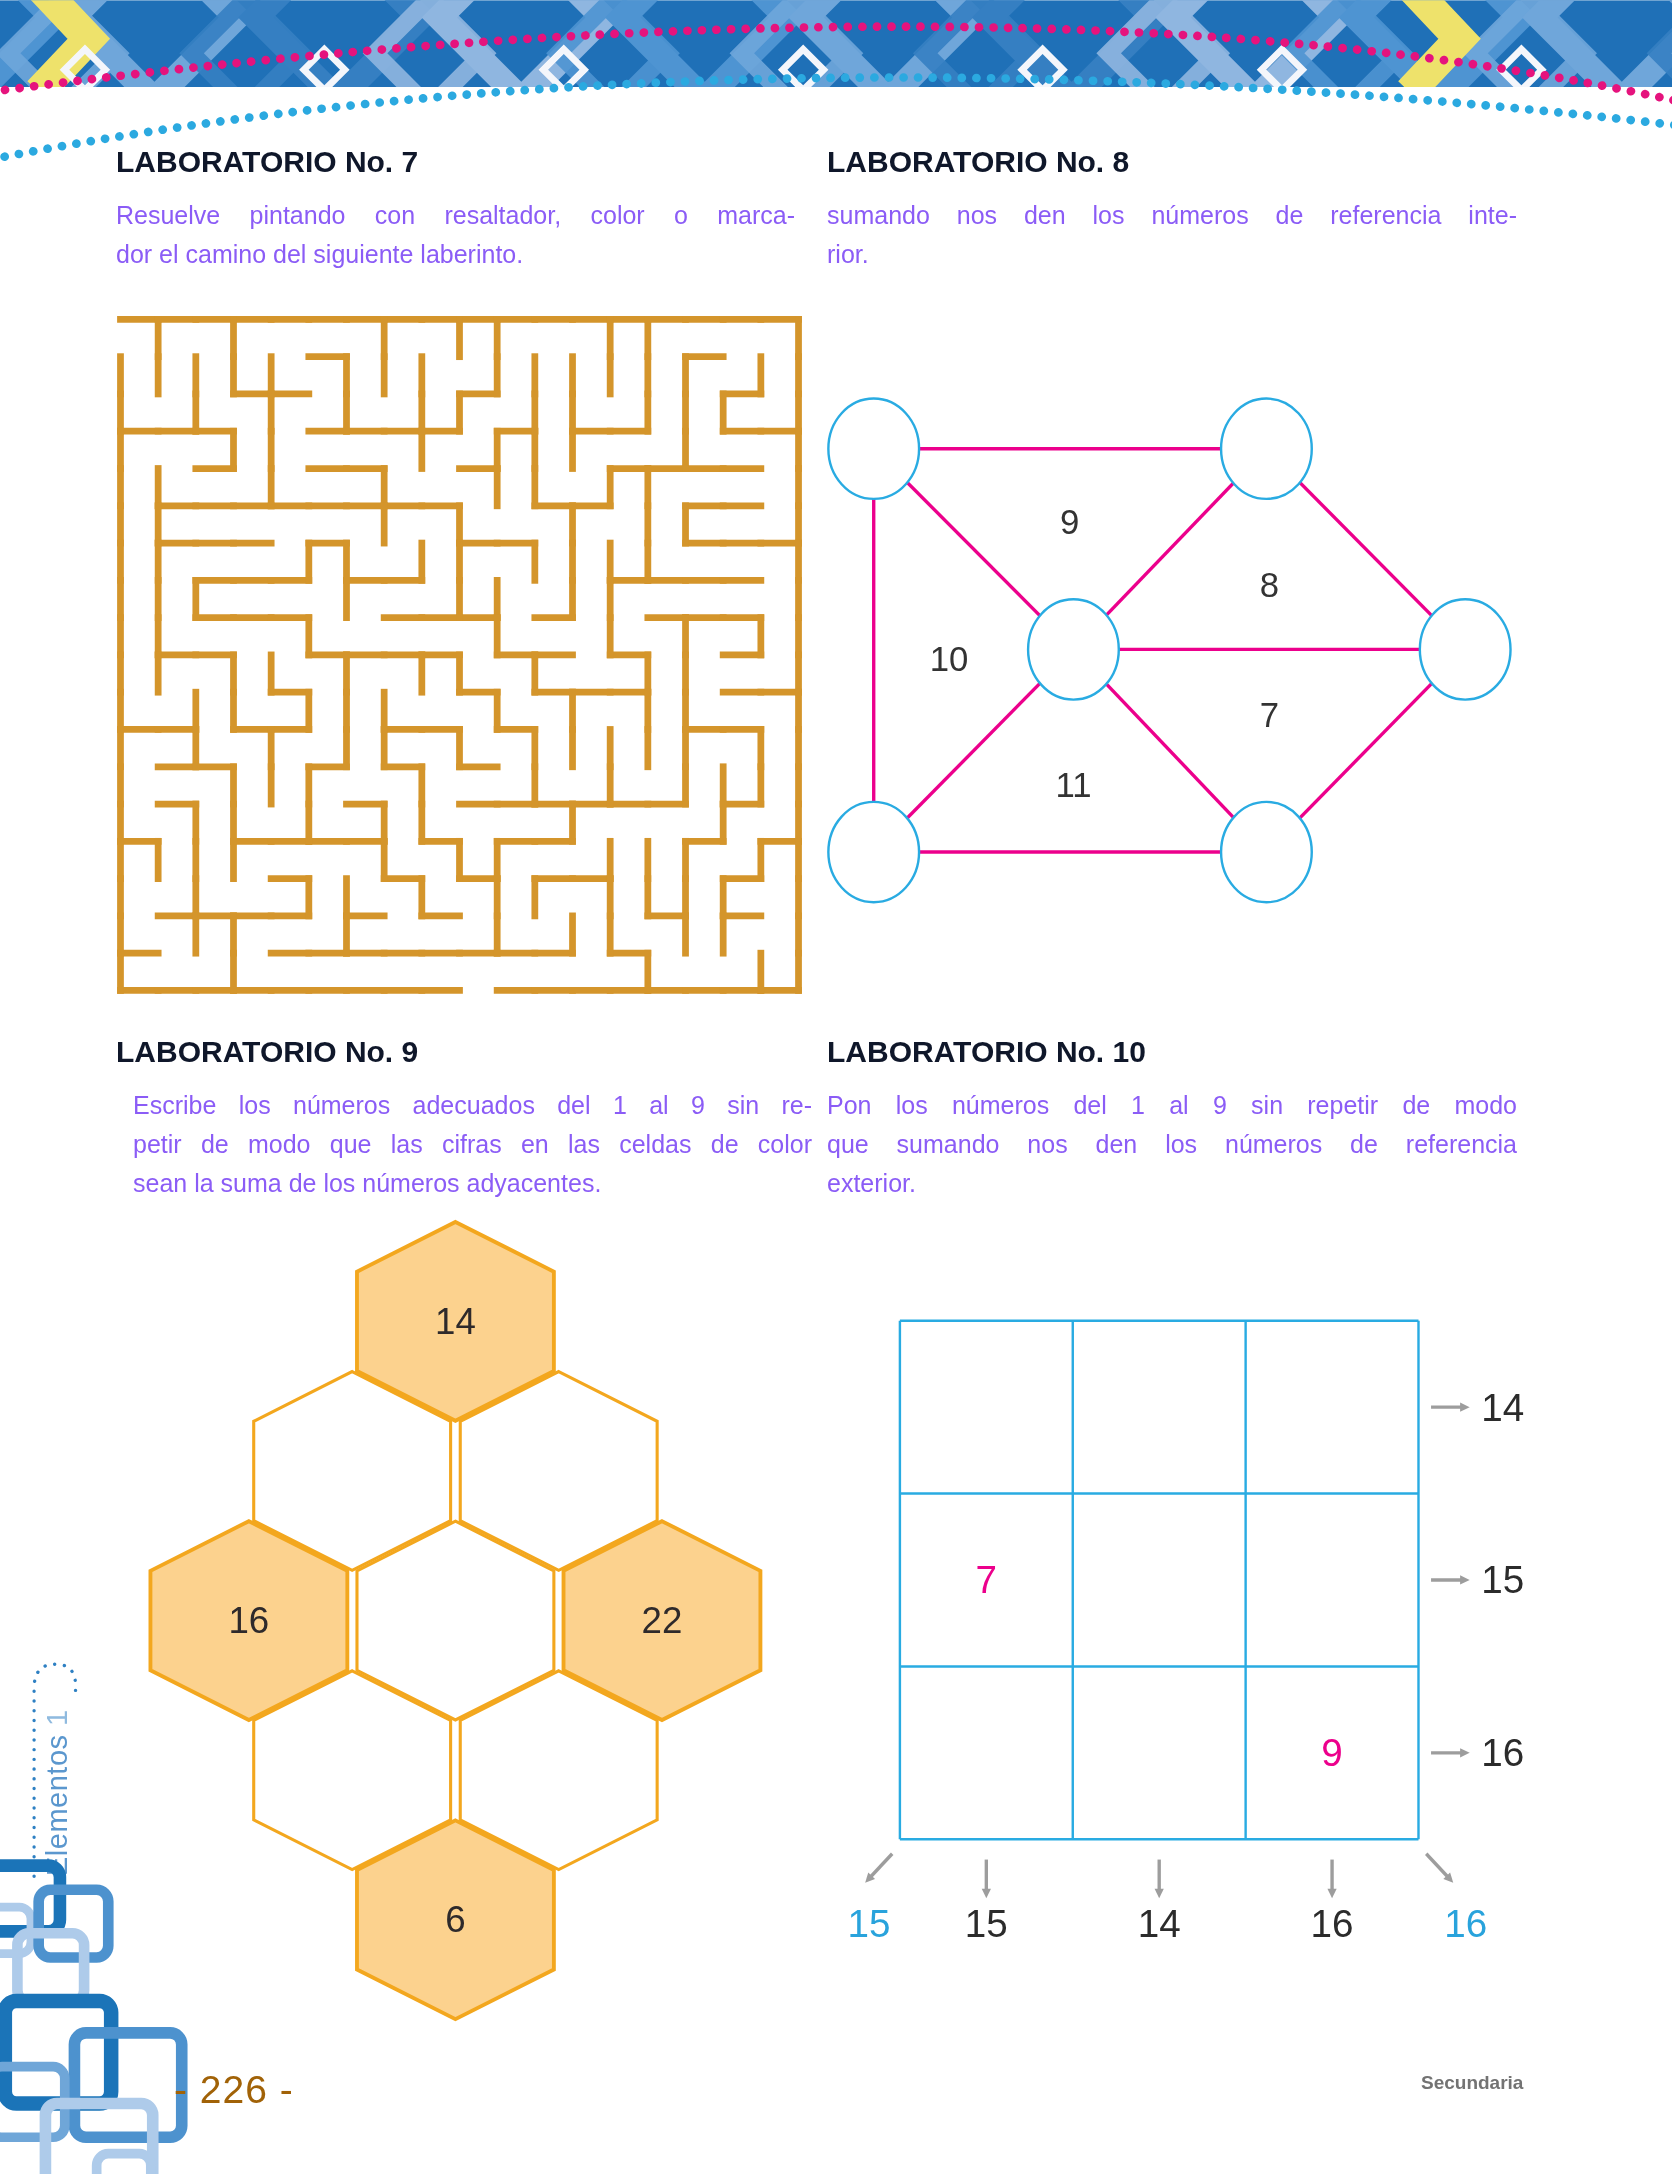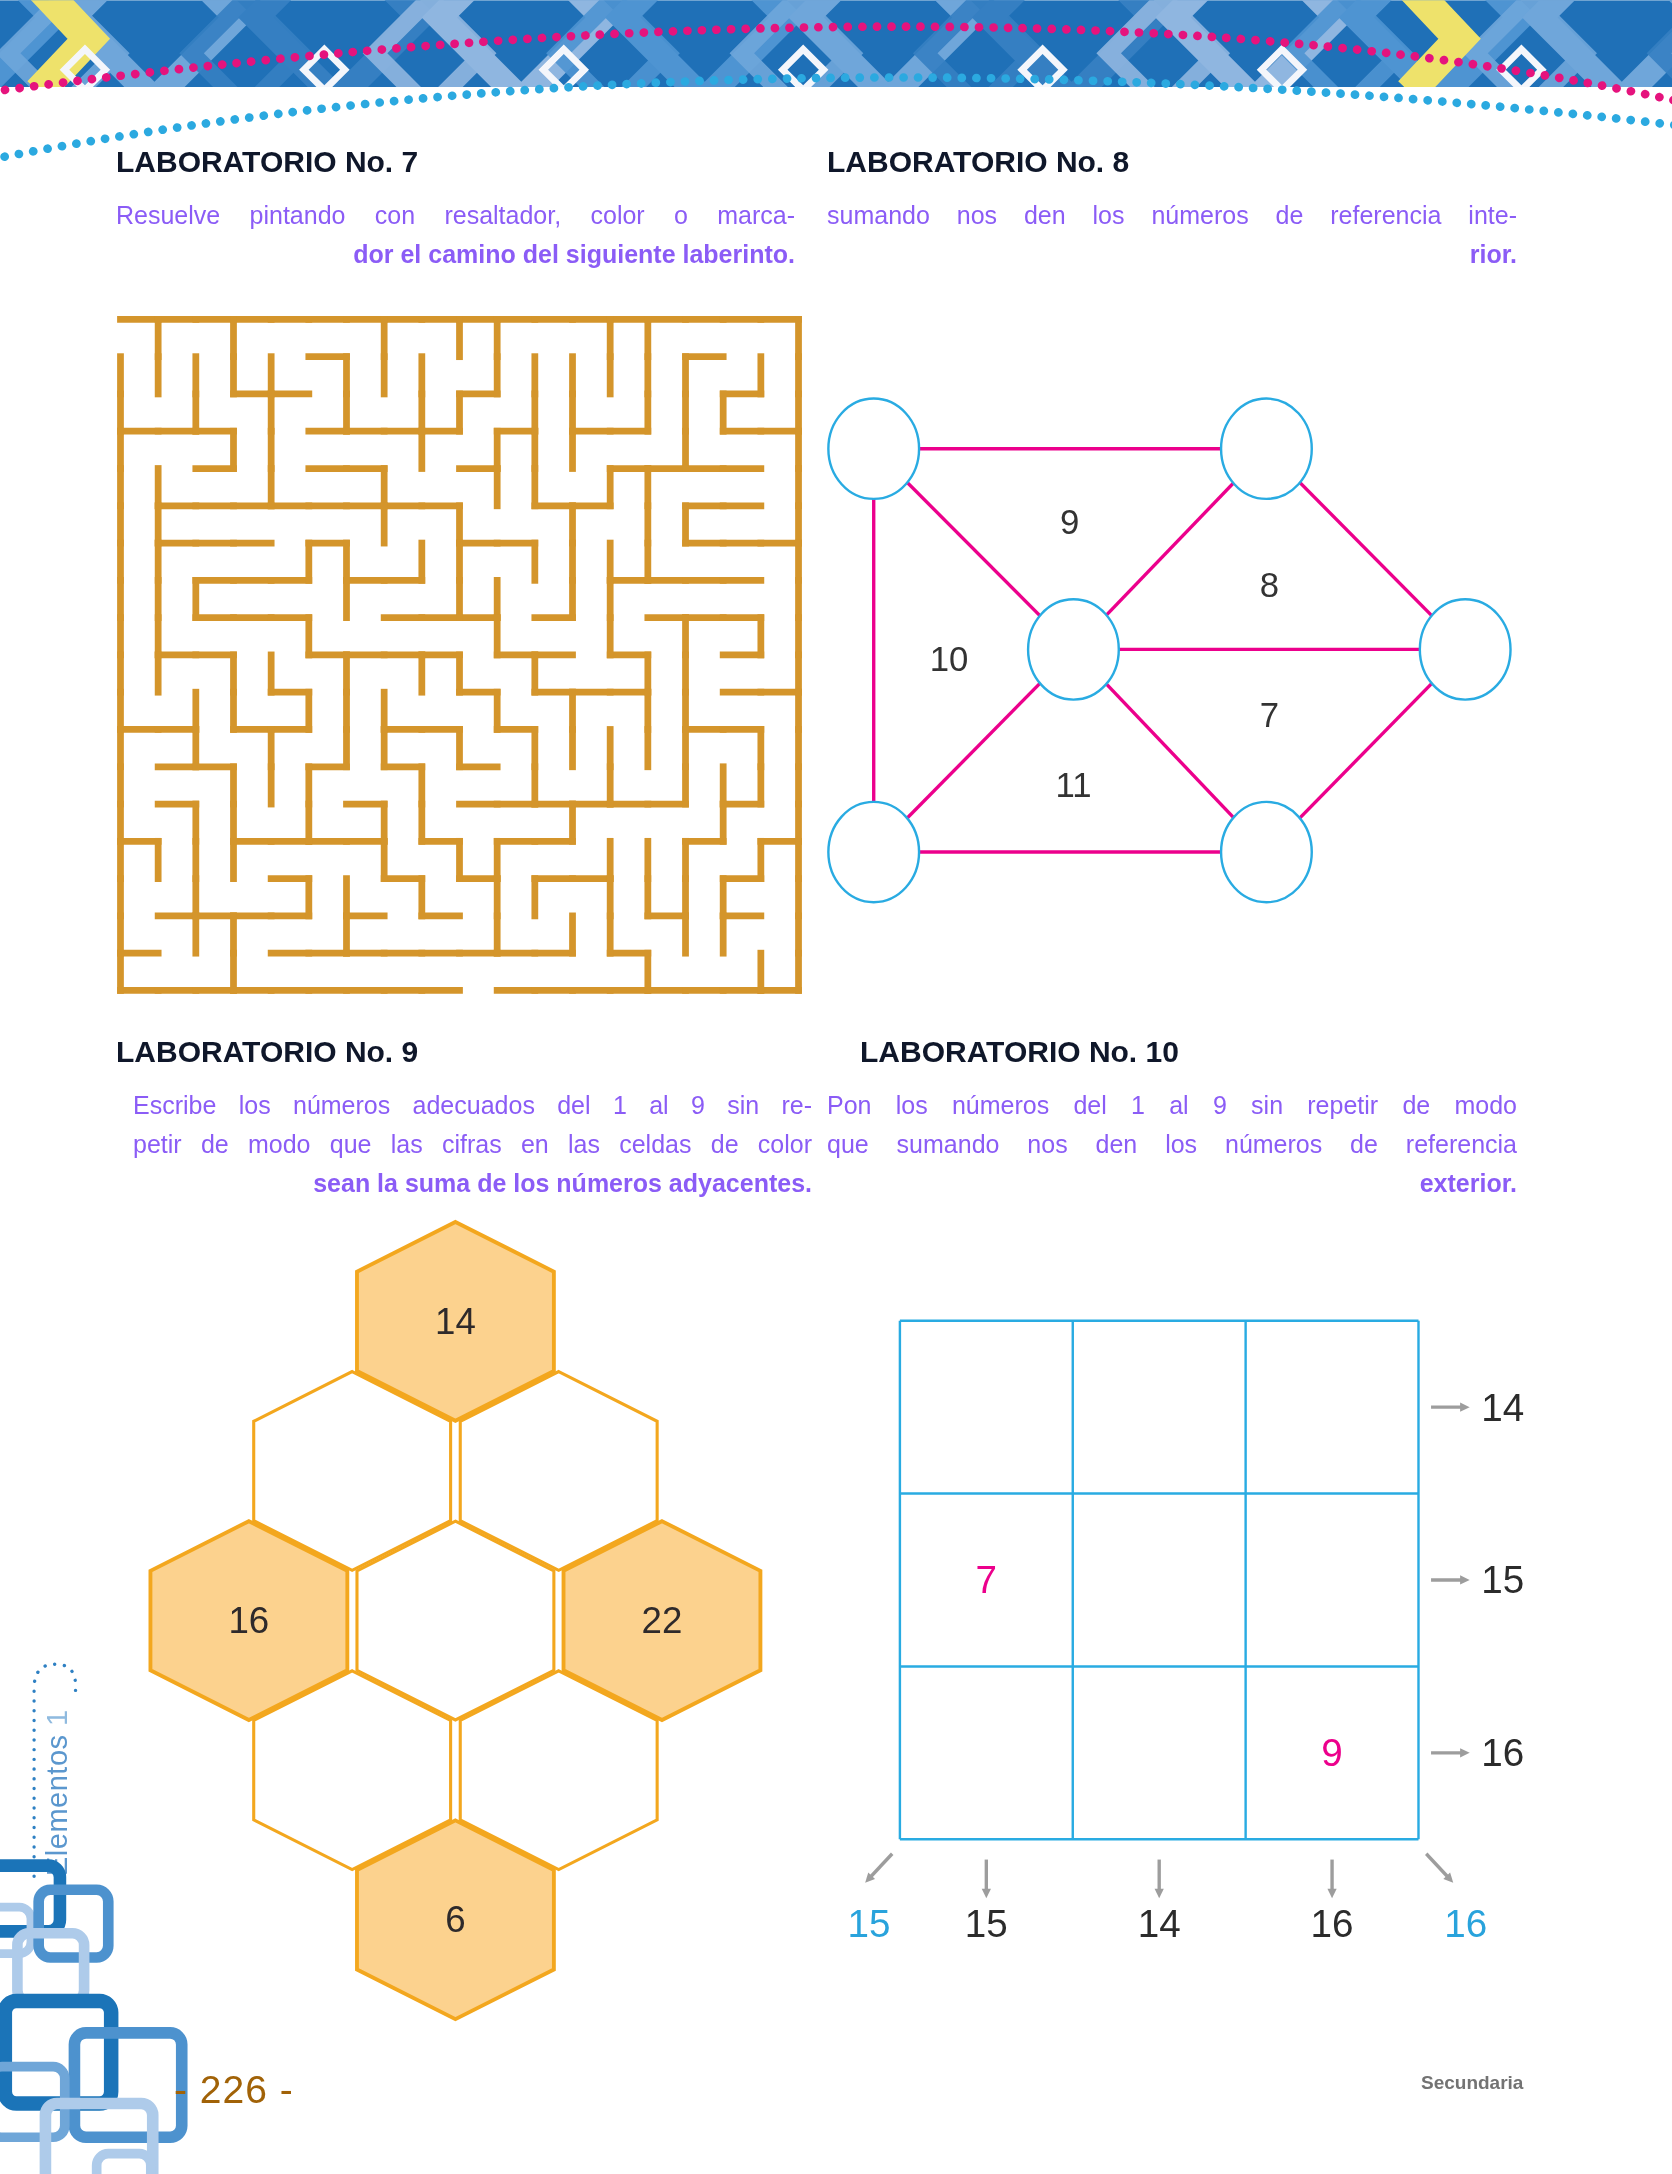--- a/index.html
+++ b/index.html
@@ -7,21 +7,21 @@
     position:relative;width:1672px;height:2174px;background:#ffffff;
     font-family:"Liberation Sans","DejaVu Sans",sans-serif;color:#231F20;
     overflow:hidden;
   }
   .abs{position:absolute;}
   .lab-title{
     font-size:30px;font-weight:bold;color:#0f172a;letter-spacing:0px;white-space:nowrap;
   }
   .lab-text{font-size:25px;line-height:39px;color:#8b5cf6;}
   .lab-text .jline{text-align:justify;text-align-last:justify;}
-  .lab-text .lastline{text-align:right;font-weight:bold;}
+  .lab-text .lastline{text-align:left;}
   .page-number{font-size:39px;color:#a16207;letter-spacing:1px;}
   .brand{font-size:19px;font-weight:700;color:#737373;}
   .side-label{
     font-size:29px;transform:rotate(-90deg);transform-origin:0 0;
     width:193px;white-space:nowrap;letter-spacing:0.5px;
   }
   .side-label .word{color:#5B97CE;}
   .side-label .num{color:#8FBADF;}
   svg text{font-family:"Liberation Sans","DejaVu Sans",sans-serif;}
 </style>
@@ -485,21 +485,21 @@
       <text x="118" y="423" font-size="38" fill="#2E2A2B" text-anchor="middle" dominant-baseline="central">16</text>
       <polygon points="332,320 434,371.5 434,474.5 332,526 230,474.5 230,371.5" fill="#ffffff" stroke="#F3A71E" stroke-width="3.2" stroke-linejoin="miter"></polygon>
       <polygon points="546,320 648,371.5 648,474.5 546,526 444,474.5 444,371.5" fill="#FCD28E" stroke="#F3A71E" stroke-width="4" stroke-linejoin="miter"></polygon>
       <text x="546" y="423" font-size="38" fill="#2E2A2B" text-anchor="middle" dominant-baseline="central">22</text>
       <polygon points="225,475 327,526.5 327,629.5 225,681 123,629.5 123,526.5" fill="#ffffff" stroke="#F3A71E" stroke-width="3.2" stroke-linejoin="miter"></polygon>
       <polygon points="439,475 541,526.5 541,629.5 439,681 337,629.5 337,526.5" fill="#ffffff" stroke="#F3A71E" stroke-width="3.2" stroke-linejoin="miter"></polygon>
       <polygon points="332,630 434,681.5 434,784.5 332,836 230,784.5 230,681.5" fill="#FCD28E" stroke="#F3A71E" stroke-width="4" stroke-linejoin="miter"></polygon>
       <text x="332" y="733" font-size="38" fill="#2E2A2B" text-anchor="middle" dominant-baseline="central">6</text>
     </svg>
 
-  <div class="abs lab-title" style="left:827px;top:1035px;margin-left:33px;">LABORATORIO No. 10</div>
+  <div class="abs lab-title" style="left:827px;top:1035px;">LABORATORIO No. 10</div>
   <div class="abs lab-text" style="left:827px;top:1086px;width:690px;">
     <div class="jline">Pon los números del 1 al 9 sin repetir de modo</div>
     <div class="jline">que sumando nos den los números de referencia</div>
     <div class="lastline">exterior.</div>
   </div>
   <svg id="grid-svg" class="abs" style="left:840px;top:1284px;" width="734" height="676" viewBox="0 0 760 700">
       <g stroke="#29ABE2" stroke-width="2.5">
         <line x1="62" y1="38" x2="62" y2="575"></line>
         <line x1="62" y1="38" x2="599" y2="38"></line>
         <line x1="241" y1="38" x2="241" y2="575"></line>

